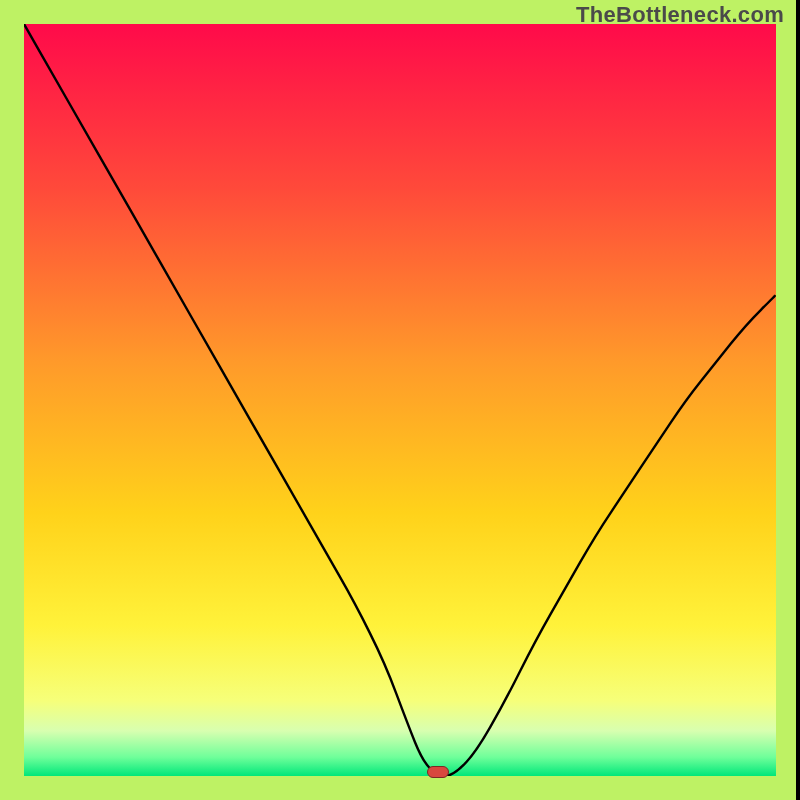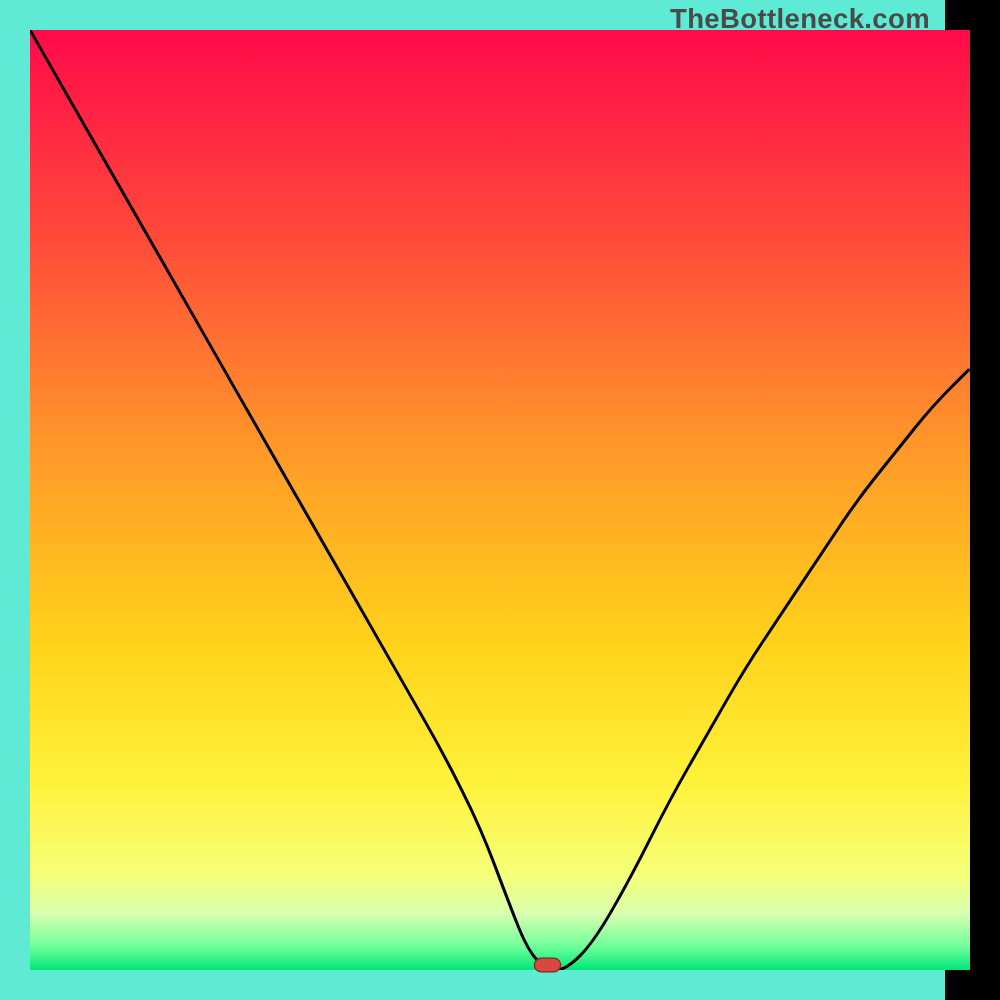--- a/index.html
+++ b/index.html
@@ -8,21 +8,22 @@
     background: #000;
     width: 800px;
     height: 800px;
     overflow: hidden;
     font-family: Arial, Helvetica, sans-serif;
   }
   .outer {
     position: relative;
     width: 756px;
     height: 800px;
-    background: #5eead4;
+    background: #bef264;
+    padding-left: 40px;
   }
   .watermark {
     position: absolute;
     top: 2px;
     right: 12px;
     color: #4a4a4a;
     font-size: 22px;
     font-weight: 600;
     letter-spacing: 0.3px;
     z-index: 10;

